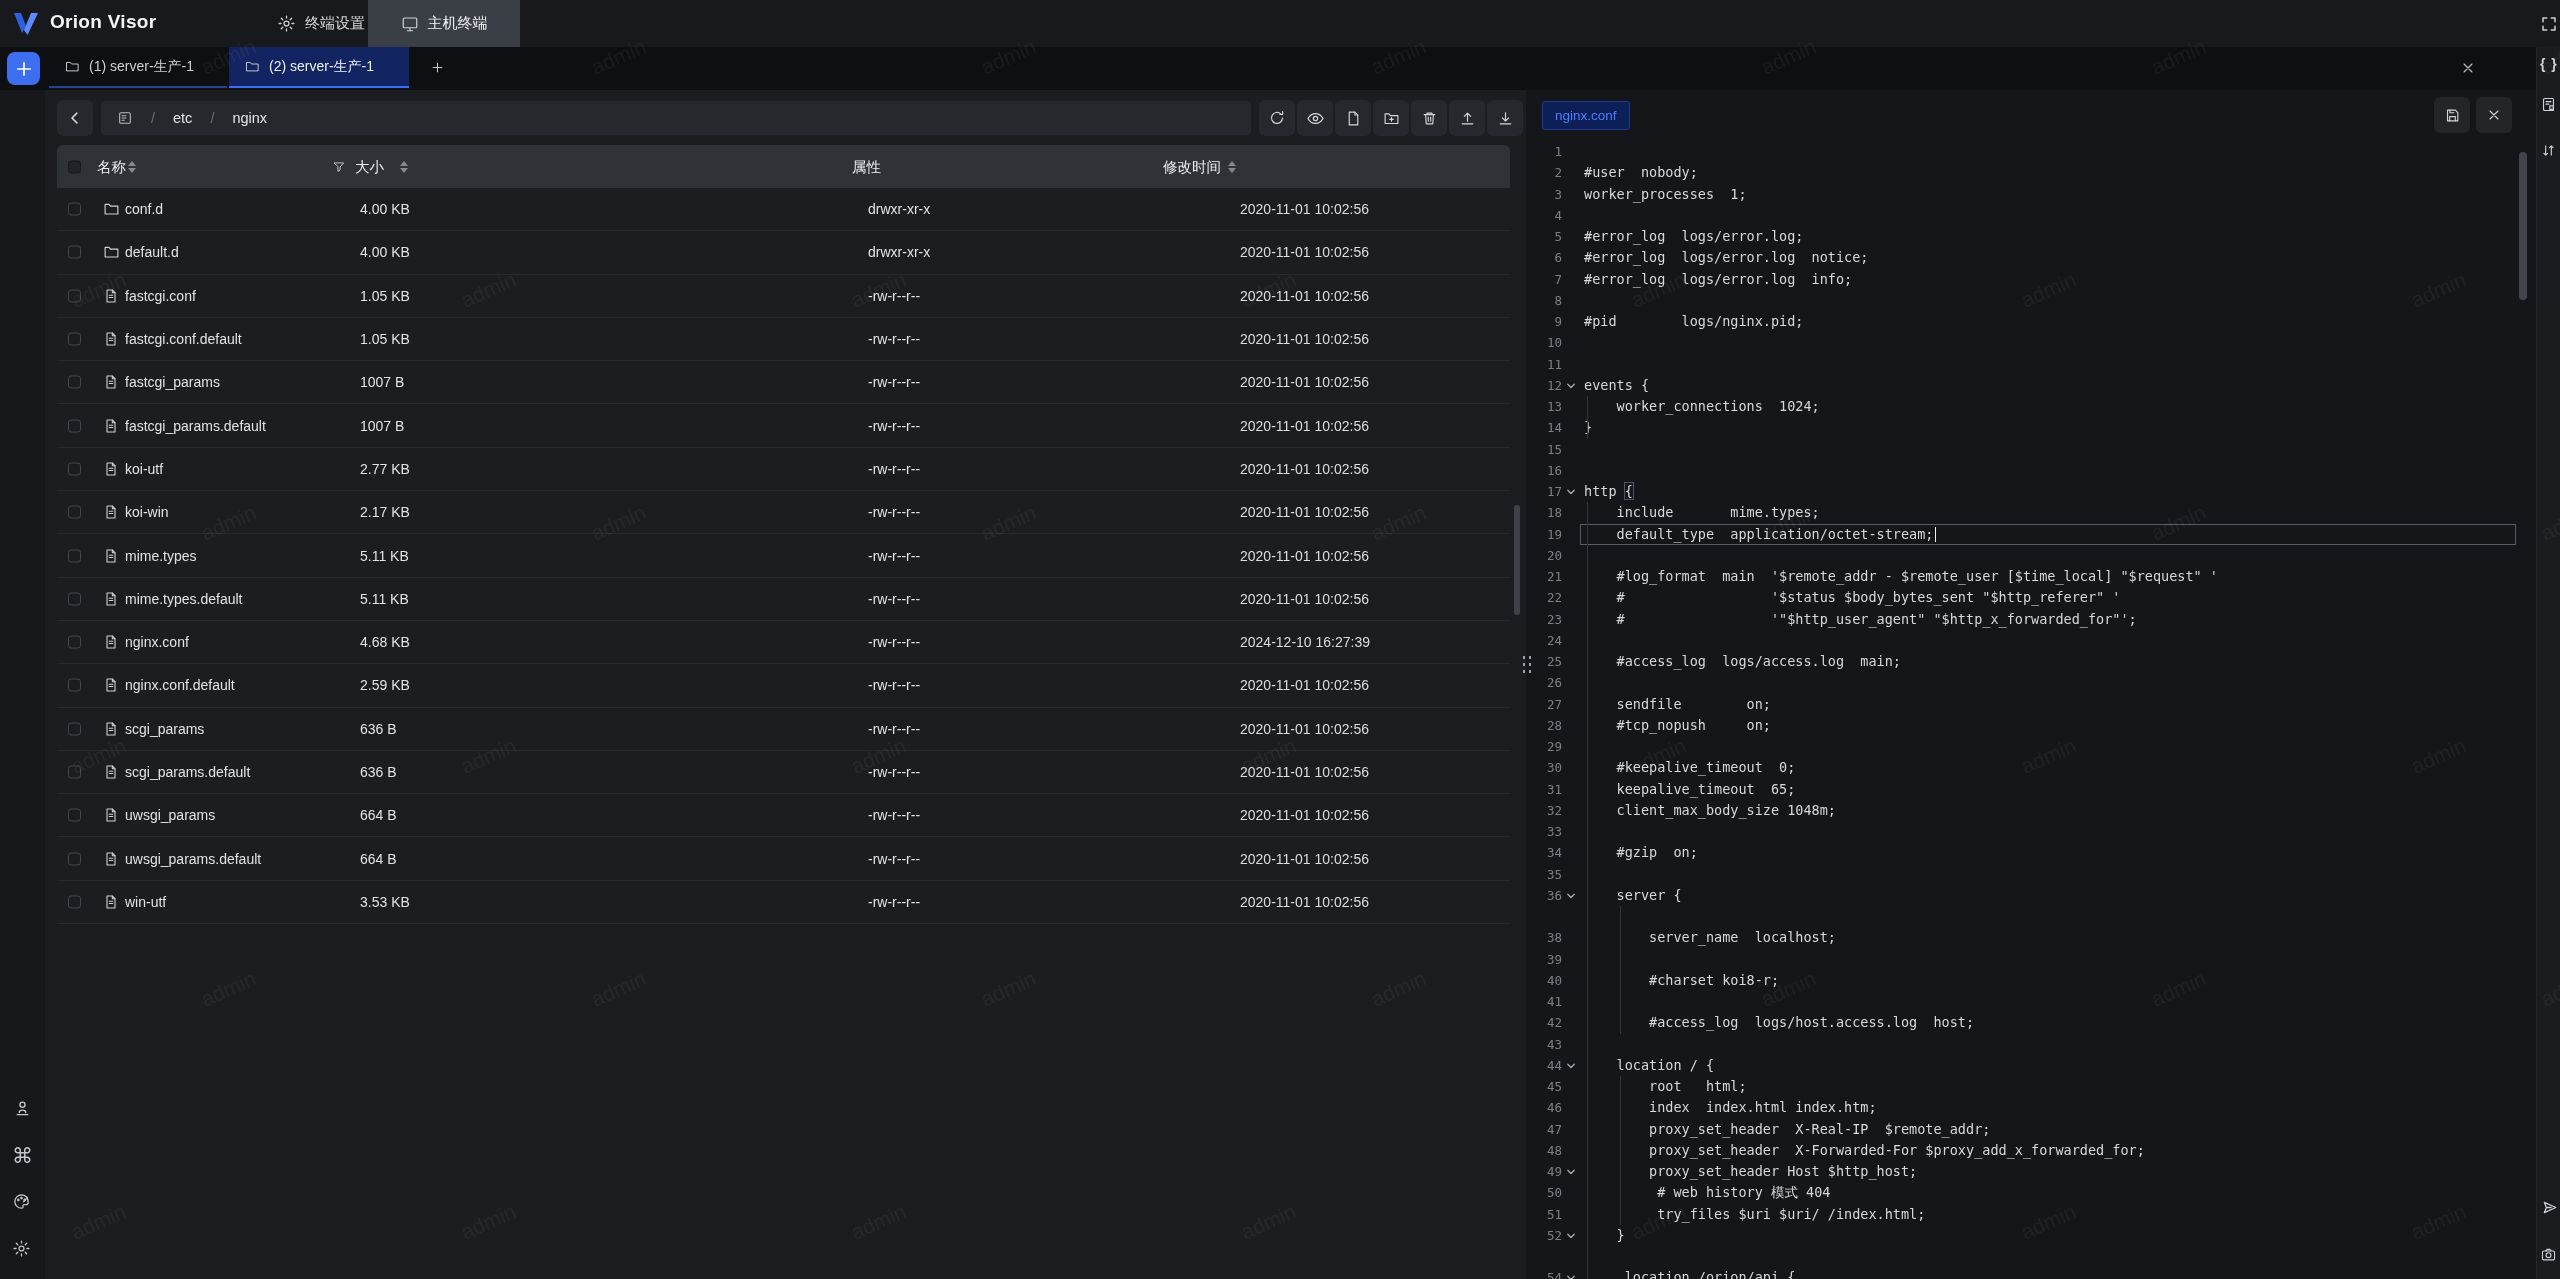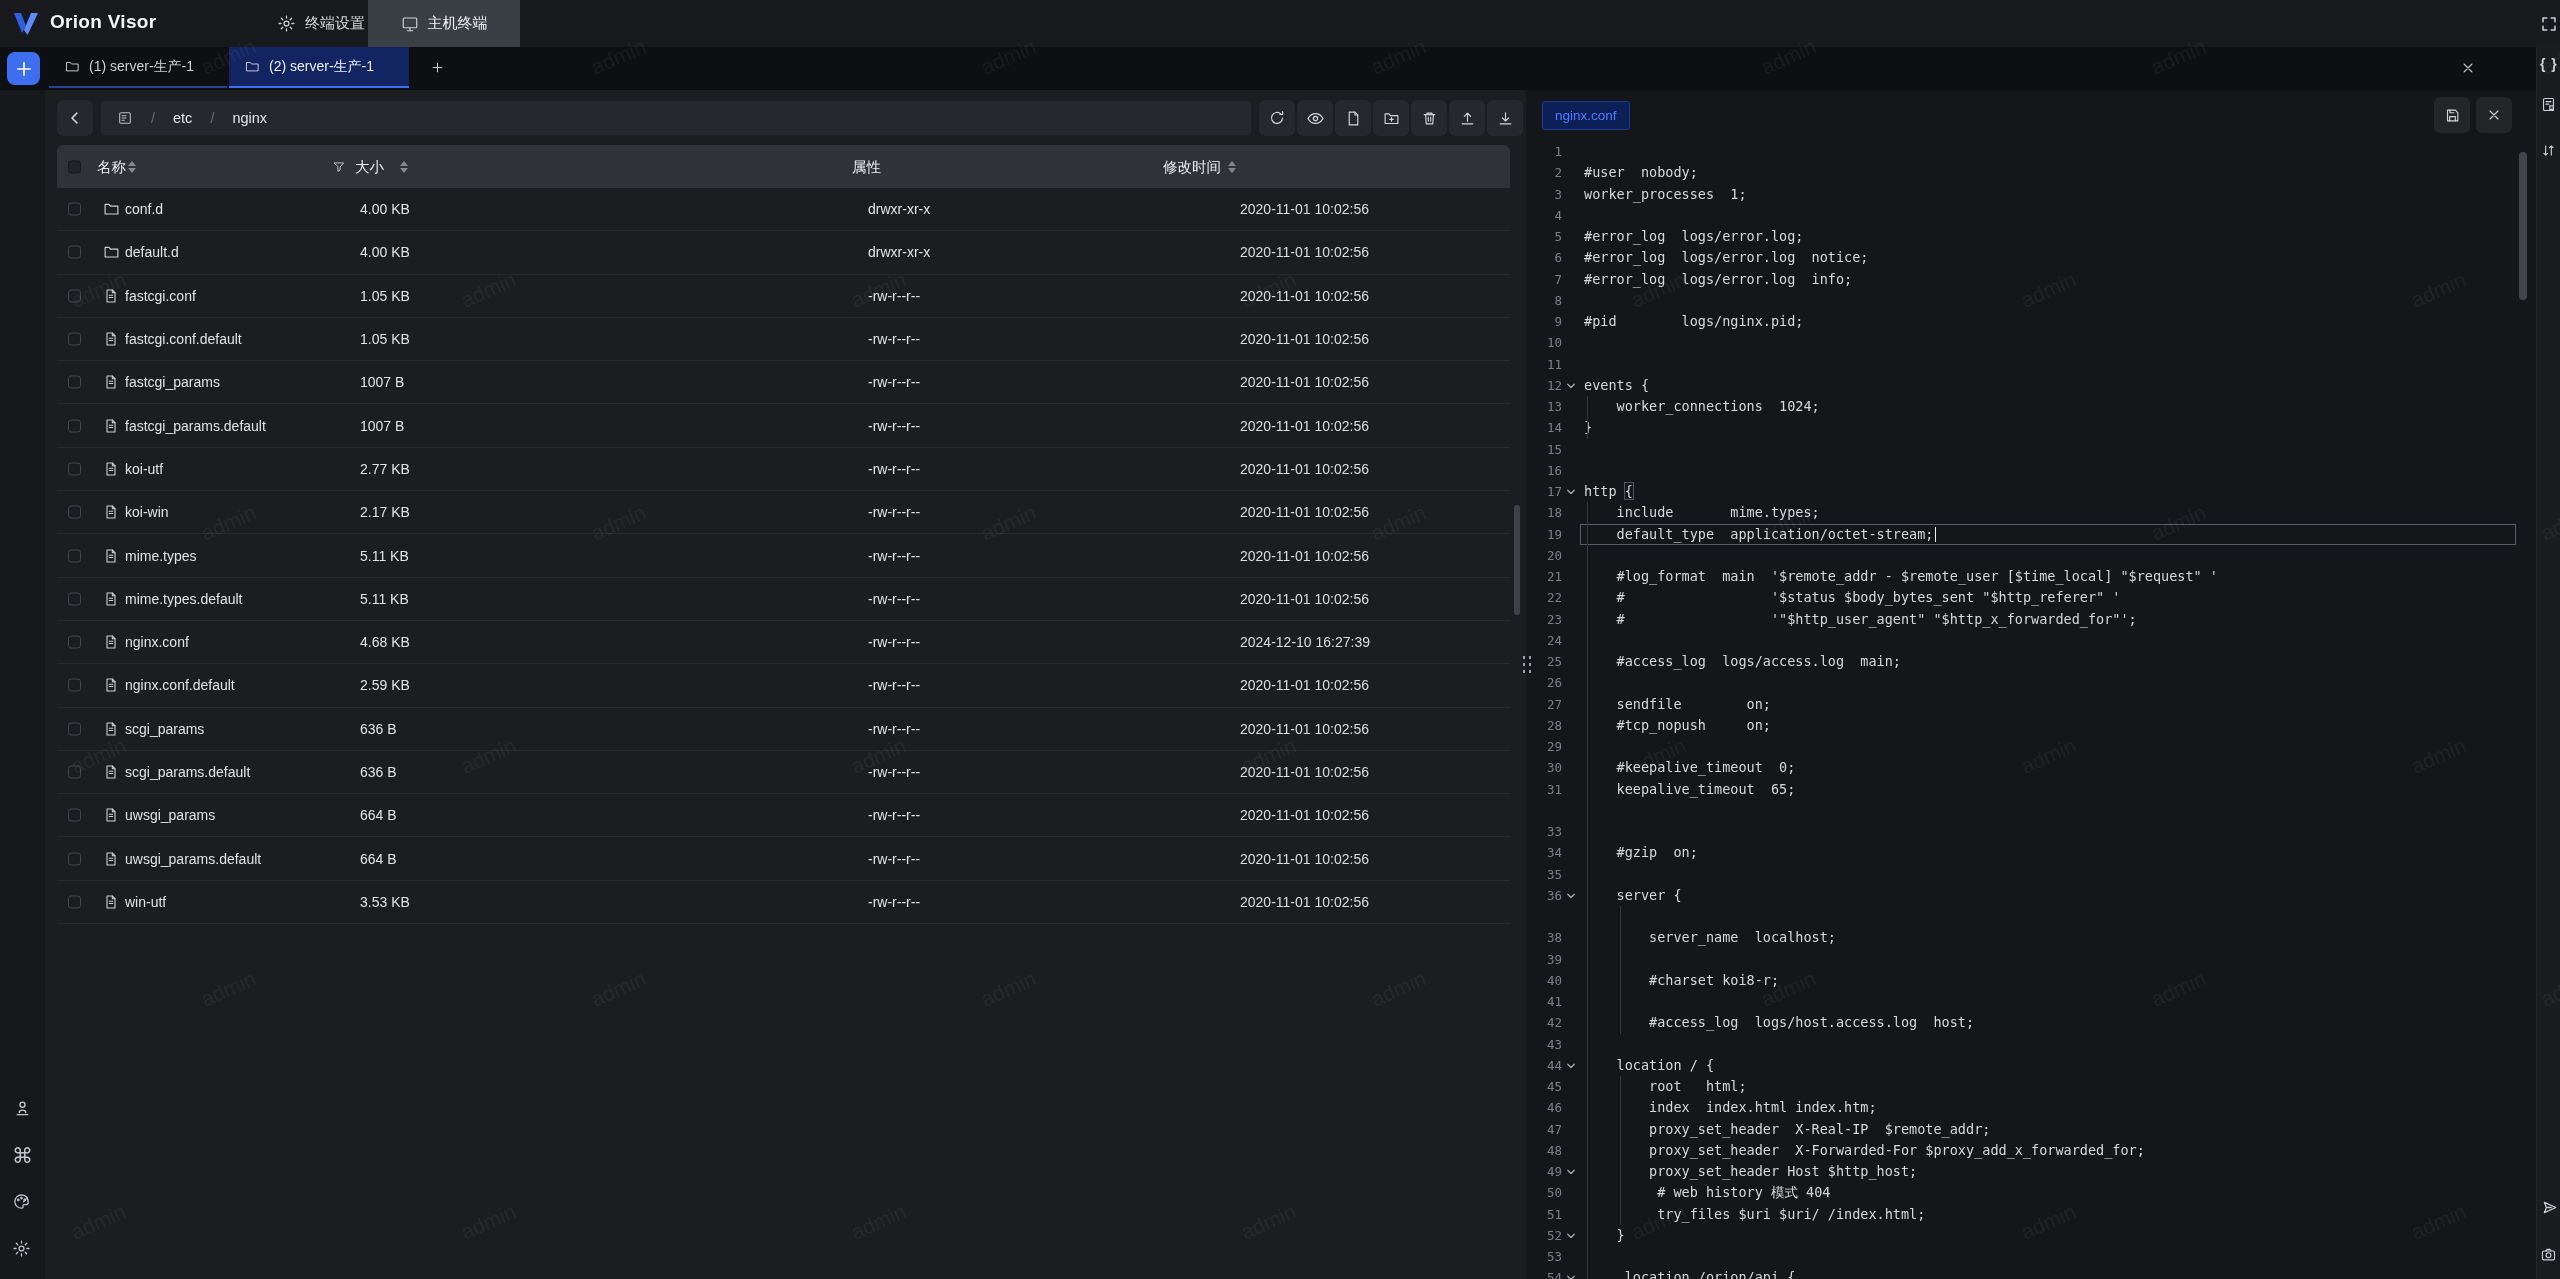--- a/index.html
+++ b/index.html
@@ -651,20 +651,24 @@
         <span class="code"></span>
       </div>
       <div class="cl" style="top: 667.25px;">
         <span class="ln">30</span>
         <span class="code">    #keepalive_timeout  0;</span>
       </div>
       <div class="cl" style="top: 688.5px;">
         <span class="ln">31</span>
         <span class="code">    keepalive_timeout  65;</span>
       </div>
+      <div class="cl" style="top: 709.75px;">
+        <span class="ln">32</span>
+        <span class="code">    client_max_body_size 1048m;</span>
+      </div>
       <div class="cl" style="top: 731px;">
         <span class="ln">33</span>
         <span class="code"></span>
       </div>
       <div class="cl" style="top: 752.25px;">
         <span class="ln">34</span>
         <span class="code">    #gzip  on;</span>
       </div>
       <div class="cl" style="top: 773.5px;">
         <span class="ln">35</span>
@@ -746,24 +750,20 @@
         <span class="code">         try_files $uri $uri/ /index.html;</span>
       </div>
       <div class="cl" style="top: 1134.75px;">
         <span class="ln">52</span>
         <i class="ic fold">
           <svg viewBox="0 0 24 24" width="12" height="12">
             <path d="M5.5 8.5 12 15l6.5-6.5" stroke-width="2.4"></path>
           </svg>
         </i>
         <span class="code">    }</span>
-      </div>
-      <div class="cl" style="top: 1156px;">
-        <span class="ln">53</span>
-        <span class="code"></span>
       </div>
       <div class="cl" style="top: 1177.25px;">
         <span class="ln">54</span>
         <i class="ic fold">
           <svg viewBox="0 0 24 24" width="12" height="12">
             <path d="M5.5 8.5 12 15l6.5-6.5" stroke-width="2.4"></path>
           </svg>
         </i>
         <span class="code">     location /orion/api {</span>
       </div>

